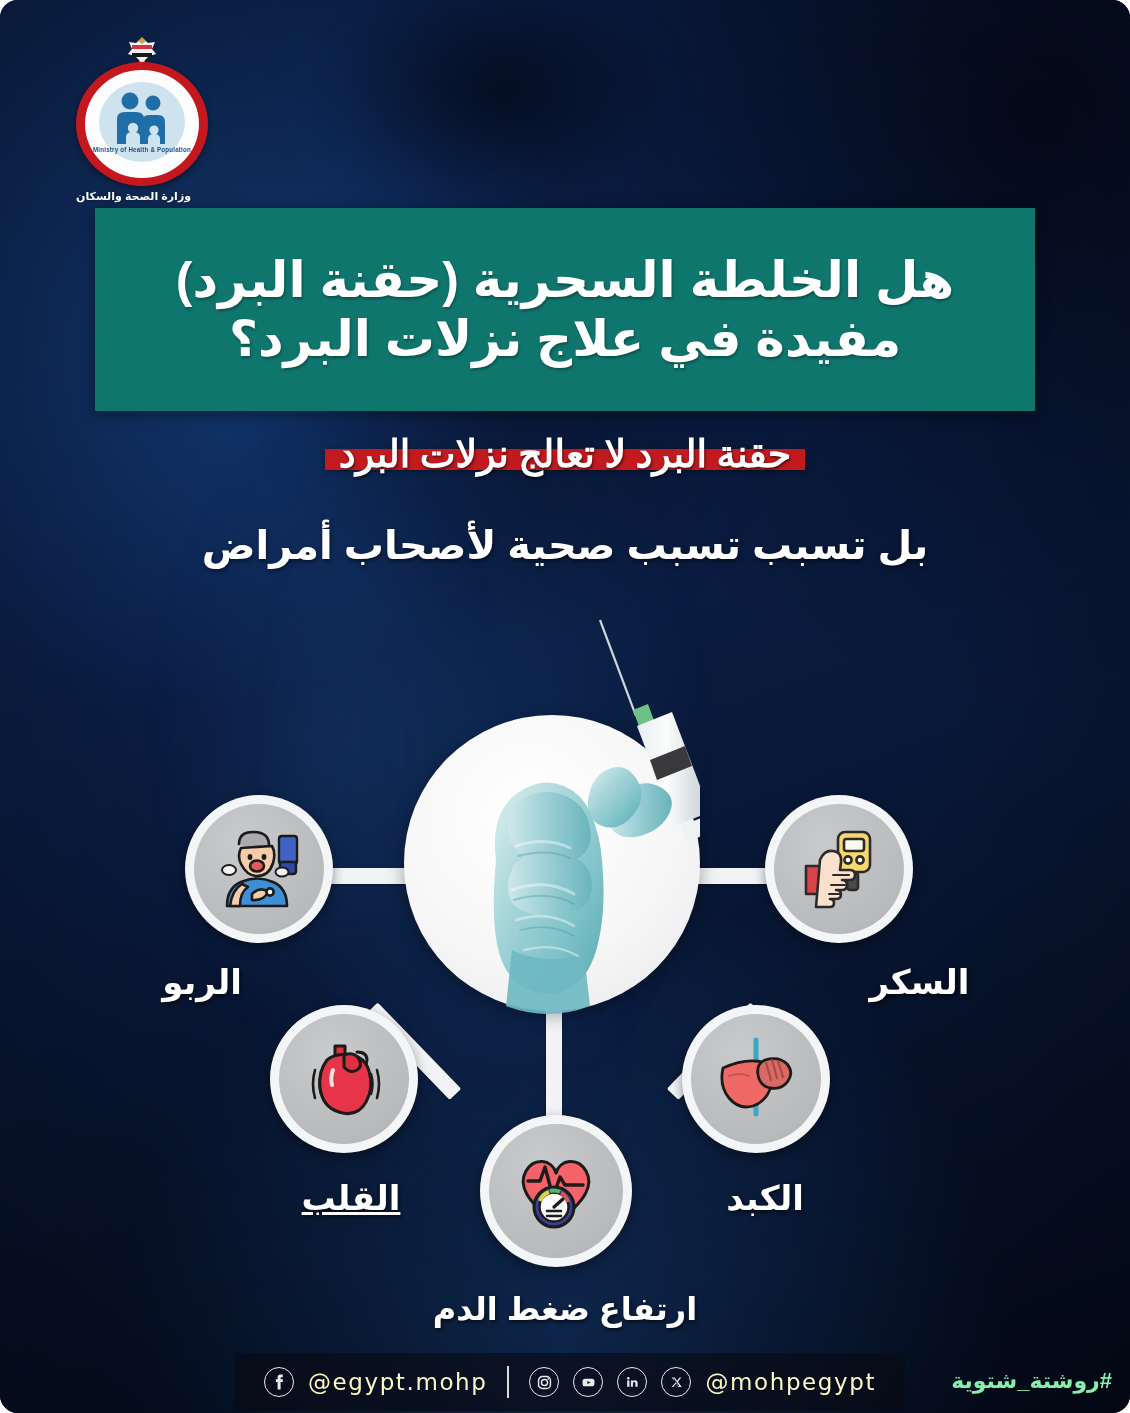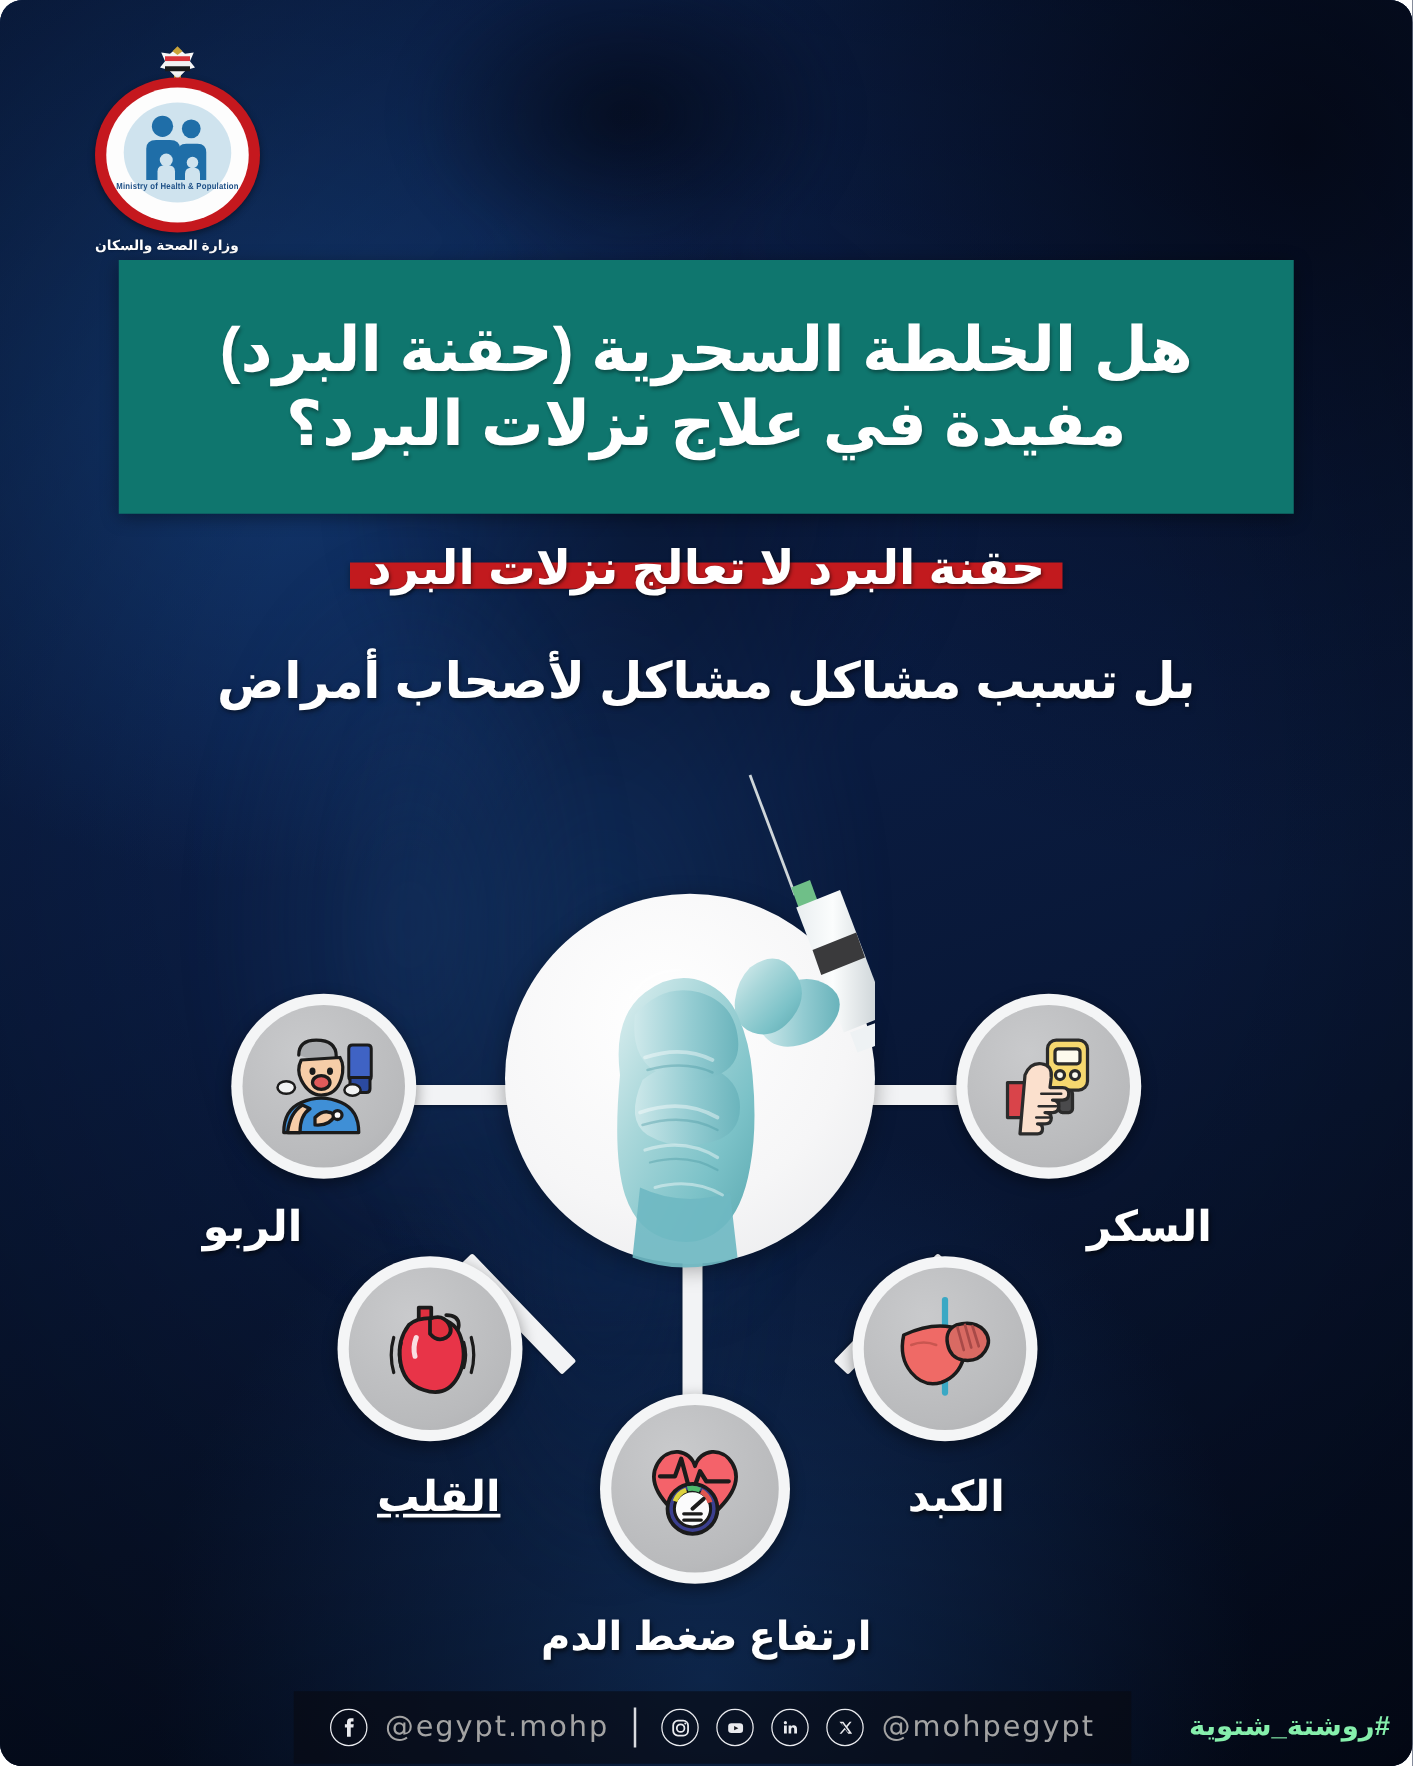--- a/index.html
+++ b/index.html
@@ -127,20 +127,21 @@
   #subtitle-wrap {
     position: absolute;
     left: 95px; top: 432px;
     width: 940px;
     text-align: center;
   }
   .sub-hl {
     position: relative;
     display: inline-block;
     padding: 0 10px;
+    font-family: Liberation Serif, serif;
   }
   .sub-hl .bar {
     position: absolute;
     left: -4px; right: -4px;
     bottom: 6px; height: 21px;
     background: #c21a1e;
     z-index: 0;
     box-shadow: 0 1px 4px rgba(0,0,0,.35);
   }
   .sub-hl .txt {
@@ -249,21 +250,21 @@
   }
   .social-circle {
     width: 30px; height: 30px;
     border-radius: 50%;
     border: 1.6px solid #e9eaee;
     display: flex; align-items: center; justify-content: center;
     color: #e9eaee;
     flex: 0 0 auto;
   }
   .handle {
-    color: #a3a3a3;
+    color: #fef9c3;
     font-size: 23px;
     letter-spacing: 1.6px;
     font-family: "DejaVu Sans", sans-serif;
     white-space: nowrap;
   }
   .divider-v {
     width: 2px; height: 32px;
     background: #d9dbe0;
     margin: 0 6px;
     flex: 0 0 auto;
@@ -320,21 +321,21 @@
     <div class="headline-line">هل الخلطة السحرية (حقنة البرد)</div>
     <div class="headline-line">مفيدة في علاج نزلات البرد؟</div>
   </div>
 
   <div id="subtitle-wrap">
     <span class="sub-hl">
       <span class="bar"></span>
       <span class="txt">حقنة البرد لا تعالج نزلات البرد</span>
     </span>
   </div>
-  <div id="subtitle-line2">بل تسبب مشاكل مشاكل لأصحاب أمراض</div>
+  <div id="subtitle-line2">بل تسبب تسبب صحية لأصحاب أمراض</div>
 
   <div id="diagram">
 
     <div class="connector c-left"></div>
     <div class="connector c-right"></div>
     <div class="connector c-bl"></div>
     <div class="connector c-br"></div>
     <div class="connector c-bottom"></div>
 
     <div class="hub"></div>

